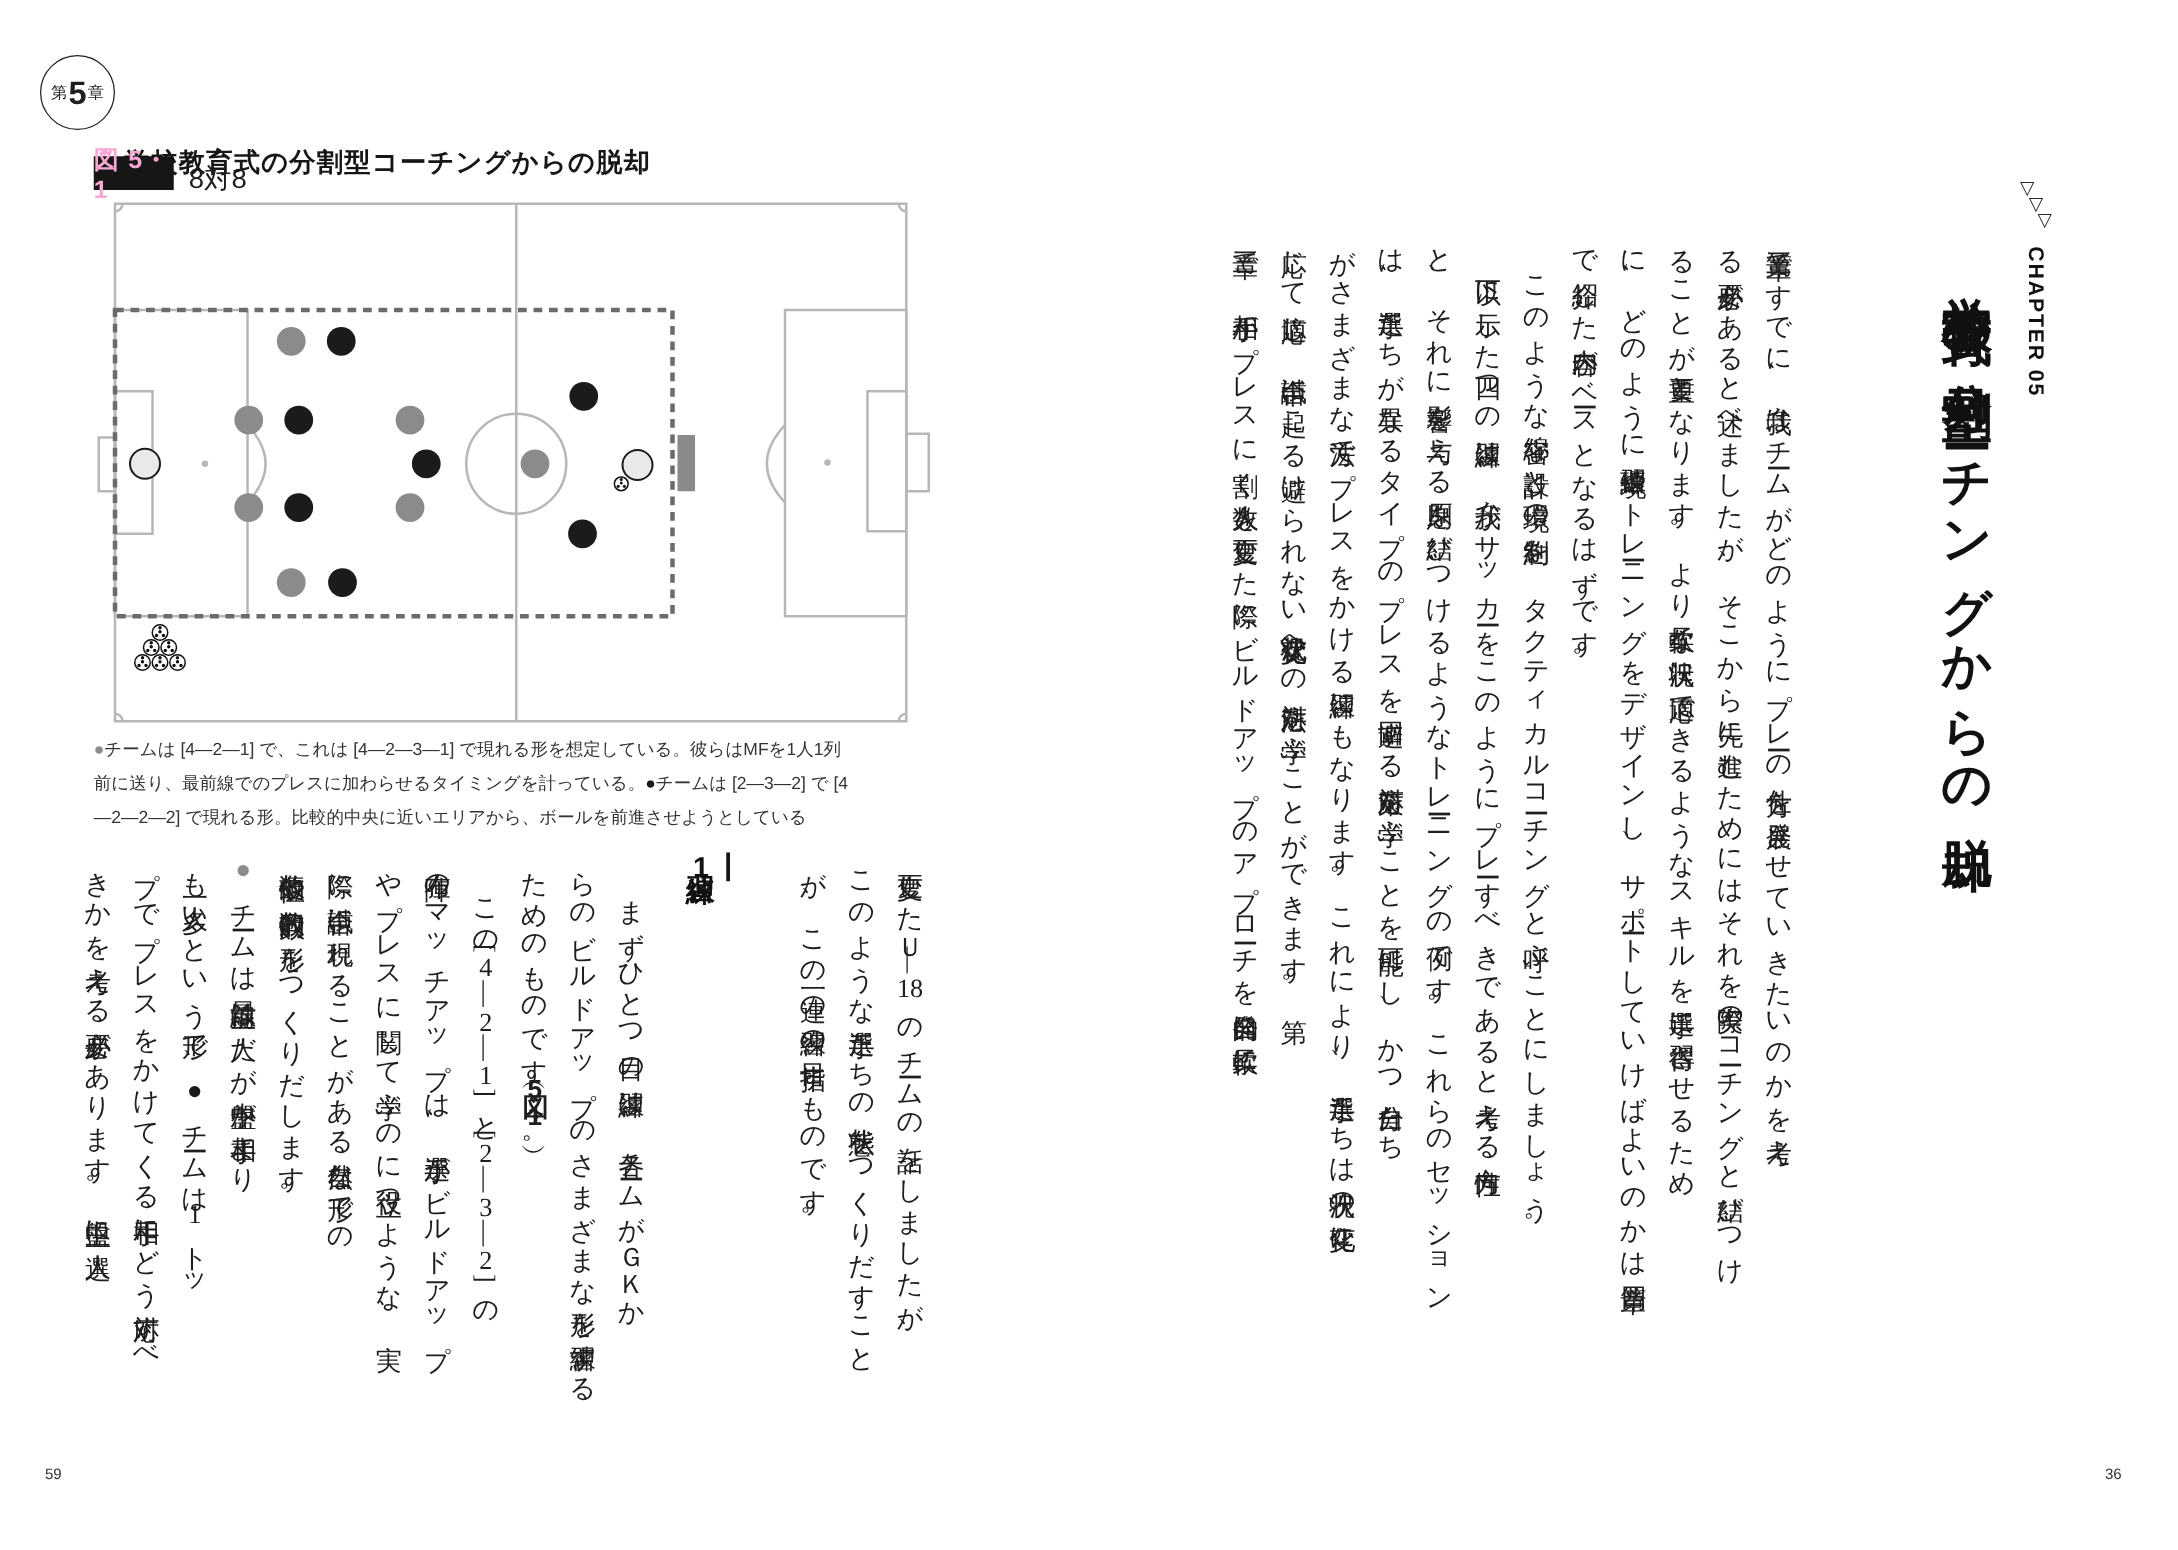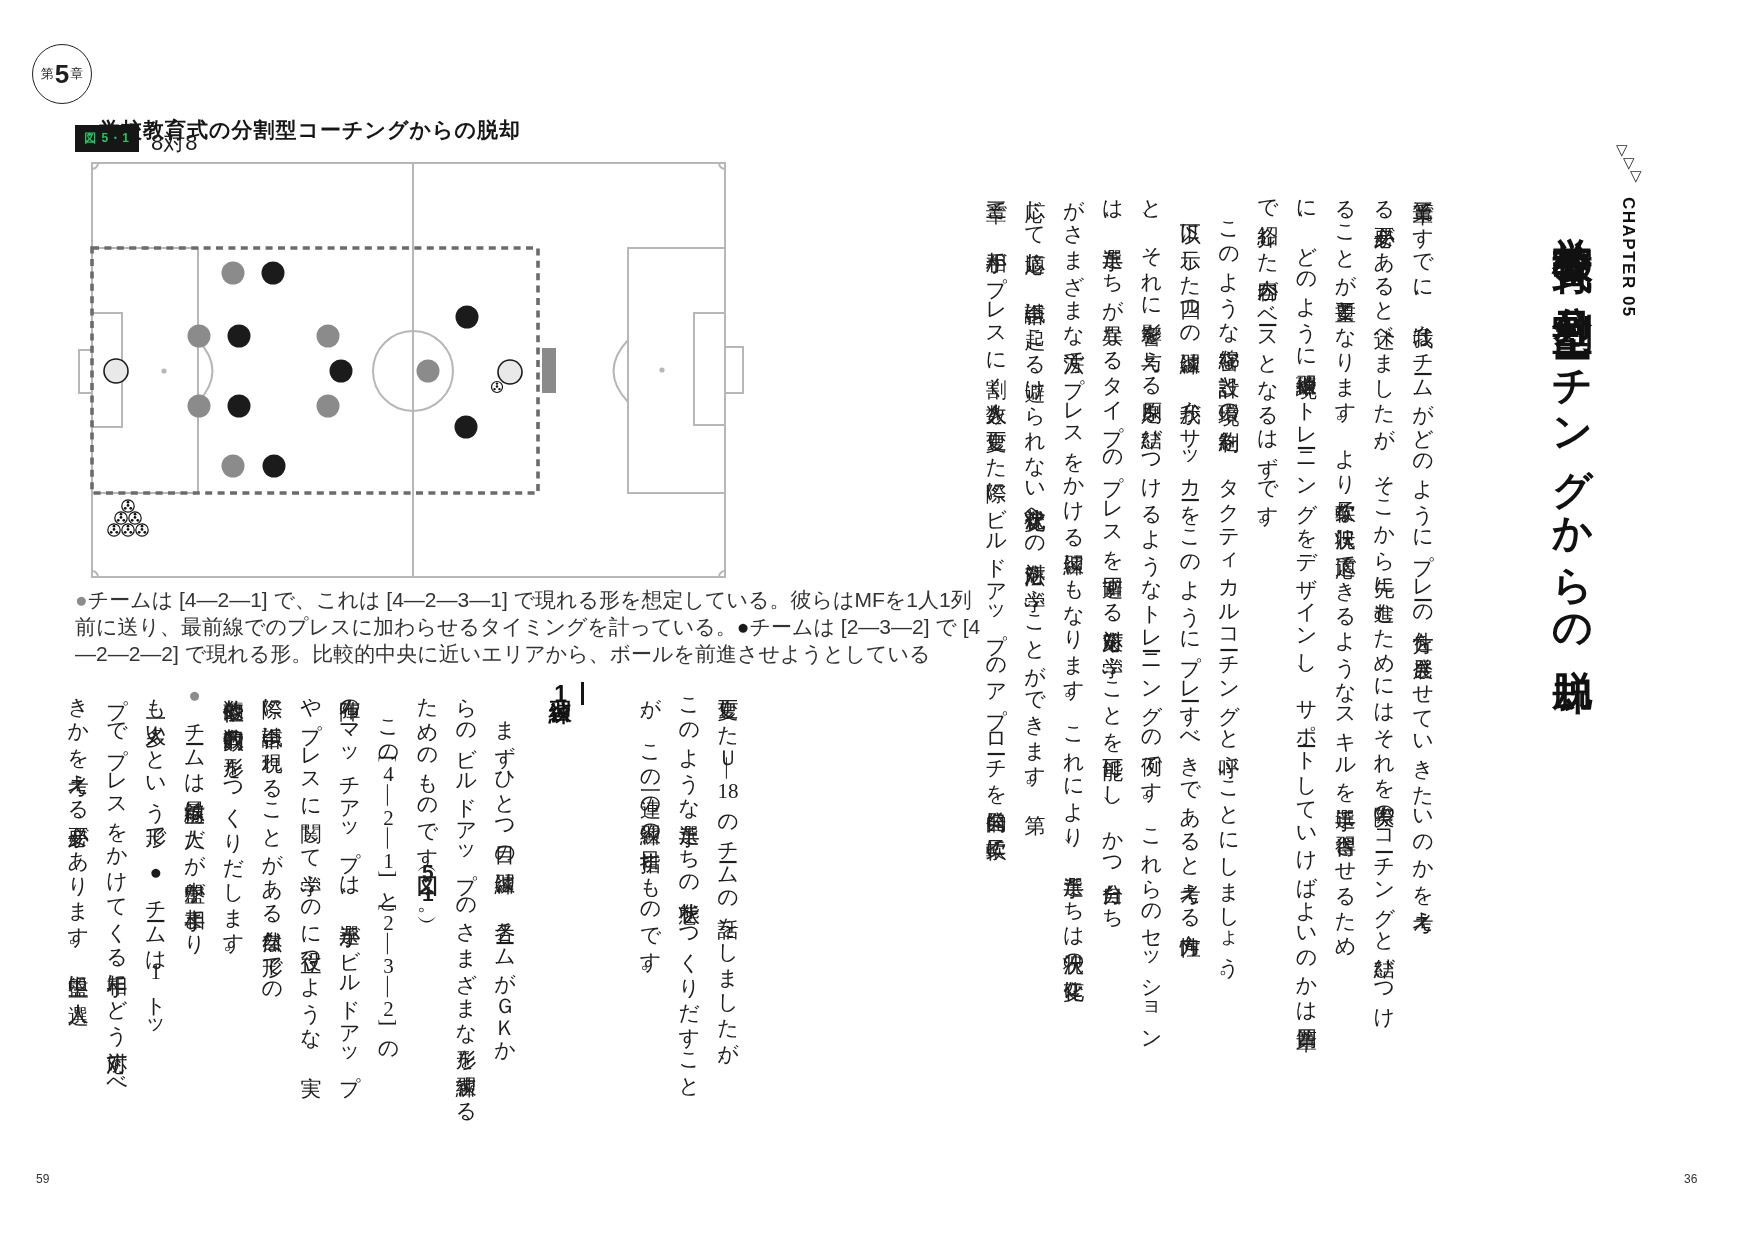--- a/index.html
+++ b/index.html
@@ -8,38 +8,38 @@
   .abs{position:absolute;}
   
   .chap-badge{left:32px;top:44px;width:58px;height:58px;border:1.6px solid #222;border-radius:50%;
     display:flex;align-items:center;justify-content:center;gap:1px;
     font-family:"Liberation Sans",sans-serif;}
   .chap-badge .sm{font-size:13px;}
   .chap-badge .num{font-size:26px;font-weight:700;line-height:1;}
   .hdr-title{left:99px;top:116px;font-family:"Liberation Sans",sans-serif;
     font-size:21px;font-weight:600;letter-spacing:1px;color:#161616;white-space:nowrap;}
   
-  .fig-tag{left:75px;top:125px;width:64px;height:27px;background:#161616;color:#22c55e;
-    font-family:"Liberation Sans",sans-serif;font-size:12px;font-weight:700;
+  .fig-tag{left:75px;top:125px;width:64px;height:27px;background:#161616;color:#f9a8d4;
+    font-family:"Liberation Sans",sans-serif;font-size:20px;font-weight:700;
     display:flex;align-items:center;justify-content:center;letter-spacing:1px;}
   .fig-label{left:151px;top:128px;font-family:"Liberation Sans",sans-serif;
     font-size:22px;font-weight:500;color:#1d1d1d;}
   
   .pitch{left:75px;top:155px;}
   .line{fill:none;stroke:#b7b7b7;stroke-width:2;}
   .dash{fill:none;stroke:#6b6b6b;stroke-width:3.6;stroke-dasharray:7 5.4;}
   .pl-gray{fill:#8b8b8b;}
   .pl-black{fill:#1b1b1b;}
   .pl-gk{fill:#e9e9e9;stroke:#1b1b1b;stroke-width:1.6;}
   .mini-goal{fill:#8a8a8a;}
   .ballc{fill:#ffffff;stroke:#111;stroke-width:1.2;}
   .balld{fill:#111;}
   
   .caption{left:75px;top:586px;font-family:"Liberation Sans",sans-serif;
-    font-size:21px;line-height:27px;color:#333;white-space:nowrap;}
+    font-size:14px;line-height:27px;color:#333;white-space:nowrap;}
   .dot-gray{color:#8c8c8c;}
   .dot-black{color:#1a1a1a;}
   
   .vbody{writing-mode:vertical-rl;text-orientation:mixed;
     font-family:"Liberation Serif","DejaVu Serif",serif;
     font-size:21px;letter-spacing:1.1px;color:#1e1e1e;}
   .vbody p.vcol{margin:0;line-height:38.8px;white-space:nowrap;}
   .tcy{text-combine-upright:all;}
   .bgo{font-family:"Liberation Sans",sans-serif;font-weight:700;}
   .body58{left:976px;top:185px;height:945px;width:466px;}

